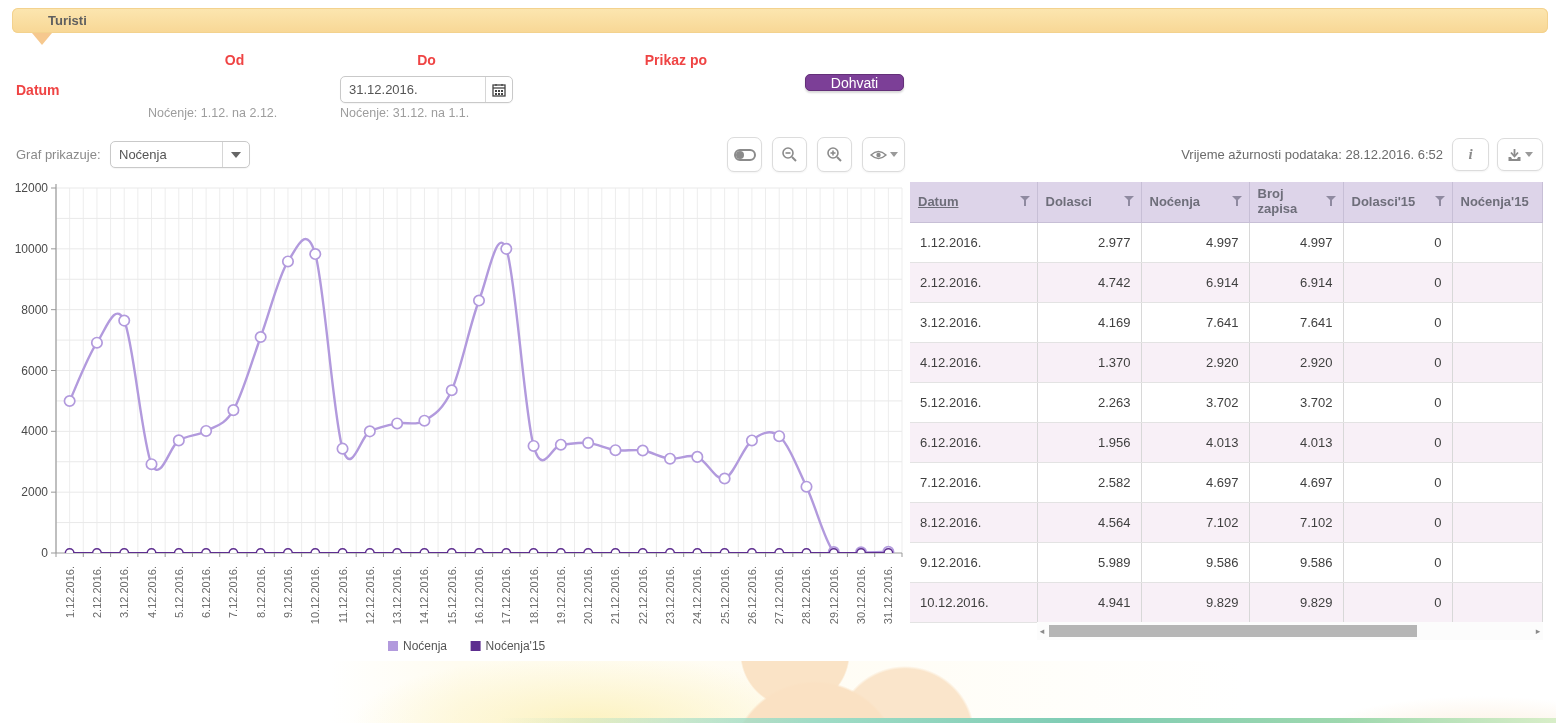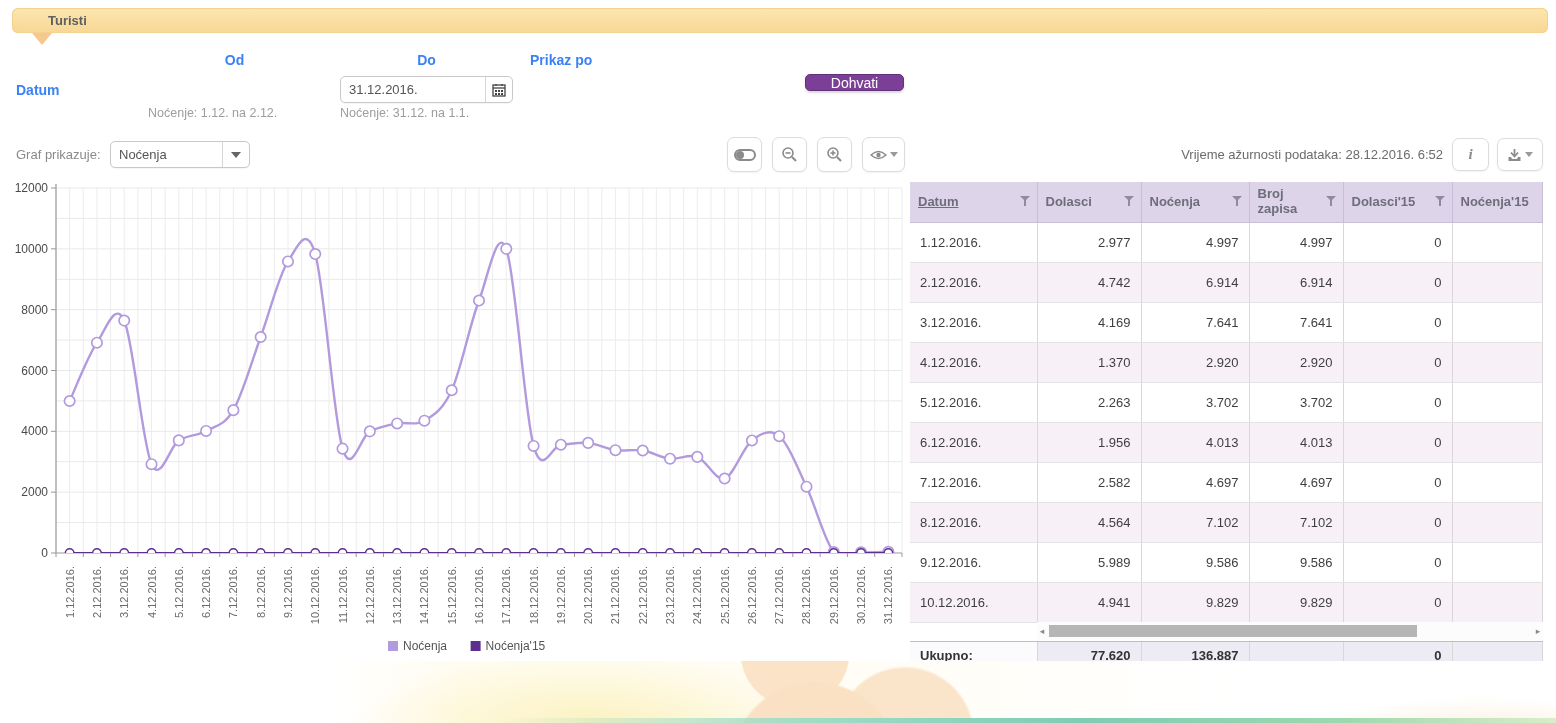--- a/index.html
+++ b/index.html
@@ -8,21 +8,21 @@
 
   
   .tab-bar { position:absolute; left:12px; top:8px; right:8px; height:25px;
     background:linear-gradient(#fce6b0,#f8d795); border-radius:6px;
     display:flex; align-items:center; padding-left:36px; box-shadow:inset 0 0 0 1px #f3d28e; }
   .tab-bar span { font-size:13px; font-weight:bold; color:#5f5f5f; }
   .tab-pointer { position:absolute; left:32px; top:33px; width:0; height:0;
     border-left:10px solid transparent; border-right:10px solid transparent; border-top:12px solid #f6c88e; }
 
   
-  .flabel { position:absolute; font-size:14px; font-weight:bold; color:#3b82f6; }
+  .flabel { position:absolute; font-size:14px; font-weight:bold; color:#ef4444; }
   .field { position:absolute; height:27px; background:#fff; border:1px solid #c9c9c9; border-radius:5px;
     display:flex; align-items:center; font-size:13px; color:#555; box-shadow:0 1px 1px rgba(0,0,0,.04); }
   .field .val { flex:1; padding:0 8px; white-space:nowrap; overflow:hidden; }
   .field .side-btn { width:27px; height:100%; border-left:1px solid #d6d6d6; display:flex; align-items:center; justify-content:center; cursor:pointer; }
   .caret { width:0; height:0; border-left:5px solid transparent; border-right:5px solid transparent; border-top:6px solid #666; }
   .hint { position:absolute; font-size:12.5px; color:#9d9d9d; white-space:nowrap; }
   .btn-primary { position:absolute; background:#7c3f97; color:#fff; border:1px solid #643079; border-radius:5px;
     font-size:14px; display:flex; align-items:center; justify-content:center; cursor:pointer; box-shadow:0 2px 2px rgba(0,0,0,.15); }
 
   
@@ -92,21 +92,21 @@
 <div class="canvas">
 
   <div class="tab-bar">
     <span>Turisti</span>
   </div>
   <div class="tab-pointer"></div>
 
   <div class="flabel" style="left:16px; top:82px;">Datum</div>
   <div class="flabel" style="left:148px; top:52px; width:173px; text-align:center;">Od</div>
   <div class="flabel" style="left:340px; top:52px; width:173px; text-align:center;">Do</div>
-  <div class="flabel" style="left:530px; top:52px; width:177px; text-align:left;">Prikaz po</div>
+  <div class="flabel" style="left:530px; top:52px; width:177px; text-align:right;">Prikaz po</div>
 
   <div class="hint" style="left:148px; top:106px;">Noćenje: 1.12. na 2.12.</div>
 
   <div class="field" style="left:340px; top:76px; width:173px;">
     <span class="val">31.12.2016.</span>
     <span class="side-btn">
       <svg width="14" height="14" viewBox="0 0 14 14">
           <rect x="1" y="2" width="12" height="11" fill="none" stroke="#444" stroke-width="1.3"></rect>
           <line x1="1" y1="5" x2="13" y2="5" stroke="#444" stroke-width="1.3"></line>
           <line x1="4" y1="1" x2="4" y2="3" stroke="#444" stroke-width="1.3"></line>
@@ -512,42 +512,20 @@
   </div>
 
   <div class="hscroll" style="left:1037px; top:622px; position:absolute;">
     <span class="hs-arrow">◂</span>
     <span class="hs-track">
         <span class="hs-thumb"></span>
       </span>
     <span class="hs-arrow">▸</span>
   </div>
 
-  <div class="totals-wrap" style="top:641px;">
-    <table>
-      <colgroup>
-          <col style="width:127px">
-          <col style="width:104px">
-          <col style="width:108px">
-          <col style="width:94px">
-          <col style="width:109px">
-          <col>
-        </colgroup>
-      <tbody>
-          <tr id="totals-row">
-            <td>Ukupno:</td>
-            <td class="num">77.620</td>
-            <td class="num">136.887</td>
-            <td class="num"></td>
-            <td class="num">0</td>
-            <td class="num"></td>
-          </tr>
-        </tbody>
-    </table>
-  </div>
 
   <div class="pager">
     <div class="pg-btn disabled pg-edge bar-l" style="left:8px; top:0;">
         <i style="margin-left:4px;">◀</i>
       </div>
     <div class="pg-btn disabled" style="left:36px; top:0;">◀</div>
     <div class="pg-text" style="left:74px;">Stranica</div>
     <input class="pg-input" style="left: 121px; top: 1px;" value="1">
     <div class="pg-text" style="left:180px;">od 4</div>
     <div class="pg-btn" style="left:214px; top:0;">▶</div>

